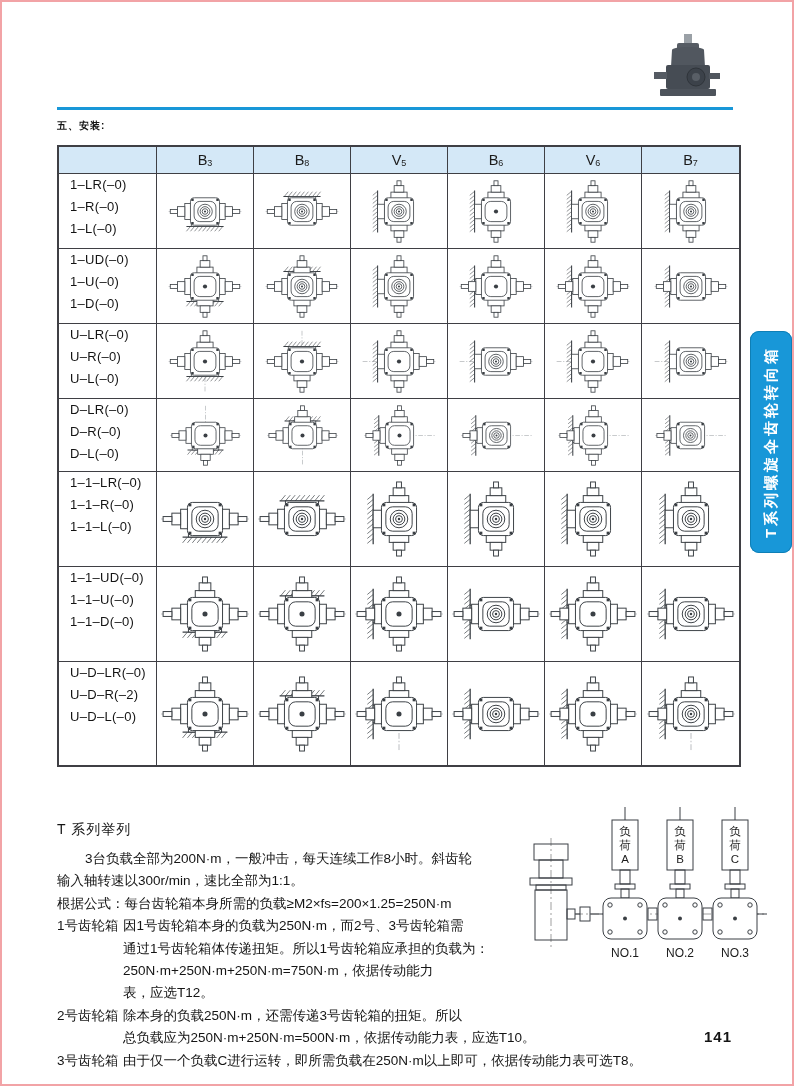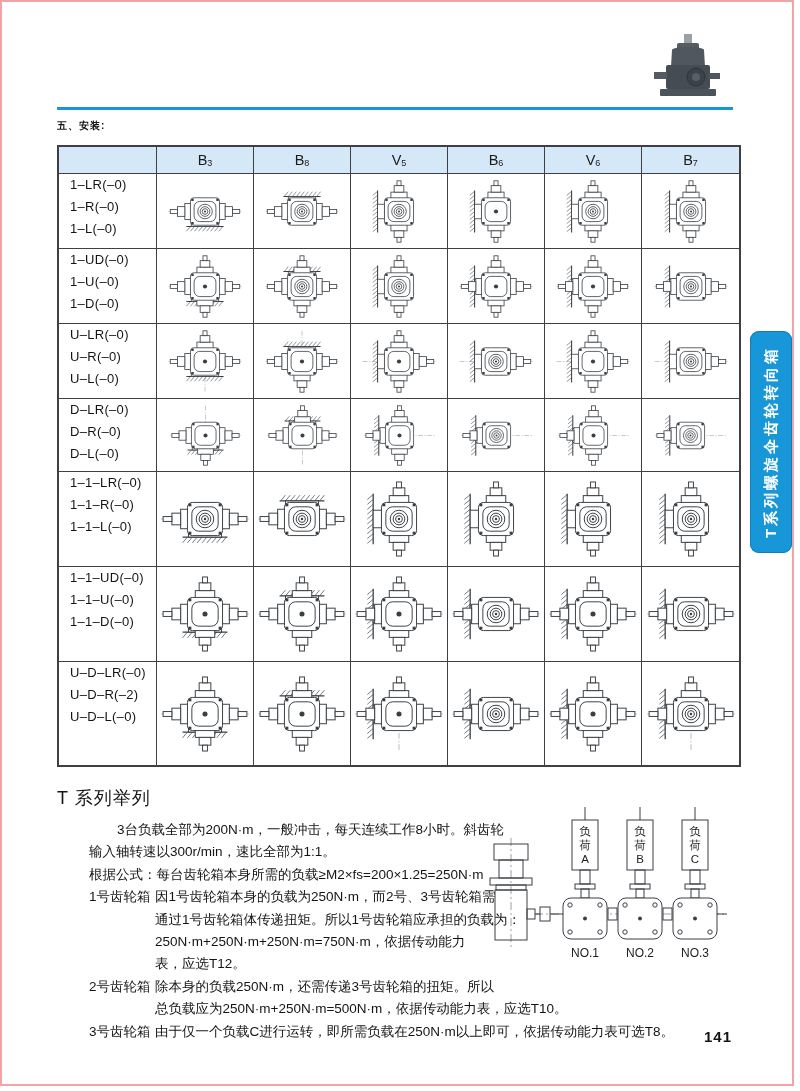--- a/index.html
+++ b/index.html
@@ -21,26 +21,26 @@
   .th sub{font-size:9px;line-height:1;transform:translateY(3px);}
   .rowlab{display:flex;flex-direction:column;justify-content:flex-start;
           padding-left:11px;font-size:13px;line-height:22px;letter-spacing:.3px;}
   .cell{display:flex;align-items:center;justify-content:center;}
   .tab{position:absolute;left:750px;top:331px;width:42px;height:222px;
        background:#1897d8;border-radius:9px;box-shadow:0 0 0 1px #0e7fb6 inset;}
   .tab span{position:absolute;left:50%;top:50%;
             transform:translate(-50%,-50%) rotate(-90deg);
             white-space:nowrap;color:#fff;font-size:15px;font-weight:700;letter-spacing:3px;}
   .example{position:absolute;left:57px;top:786px;width:695px;font-size:13.5px;}
-  .ex-title{font-size:18px;margin-bottom:9px;letter-spacing:1px;}
-  .exline{line-height:22.4px;white-space:nowrap;margin-left:32px;}
+  .ex-title{font-size:14px;margin-bottom:9px;letter-spacing:1px;margin-top:35px;}
+  .exline{line-height:22.4px;white-space:nowrap;}
   .exline .term{display:inline-block;width:66px;}
   .ind1{padding-left:28px;}
   .ind2{padding-left:66px;}
-  .diagram{position:absolute;left:480px;top:798px;}
+  .diagram{position:absolute;left:520px;top:798px;}
   .pagenum{position:absolute;left:694px;top:1028px;width:48px;text-align:center;
            font-size:15px;font-weight:700;letter-spacing:1px;}
 </style>
 </head>
 <body>
 
 <div class="page">
   <div class="frame"></div>
 
   <div class="photo">

